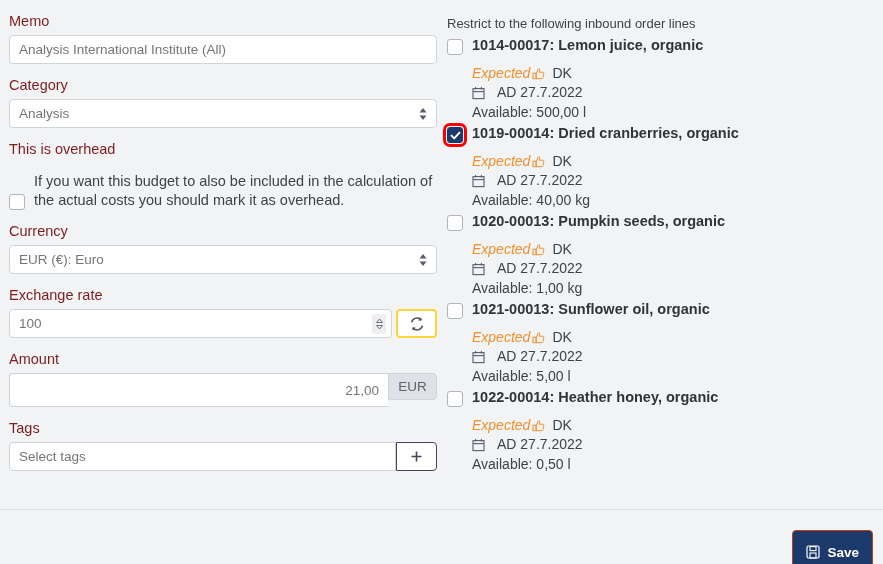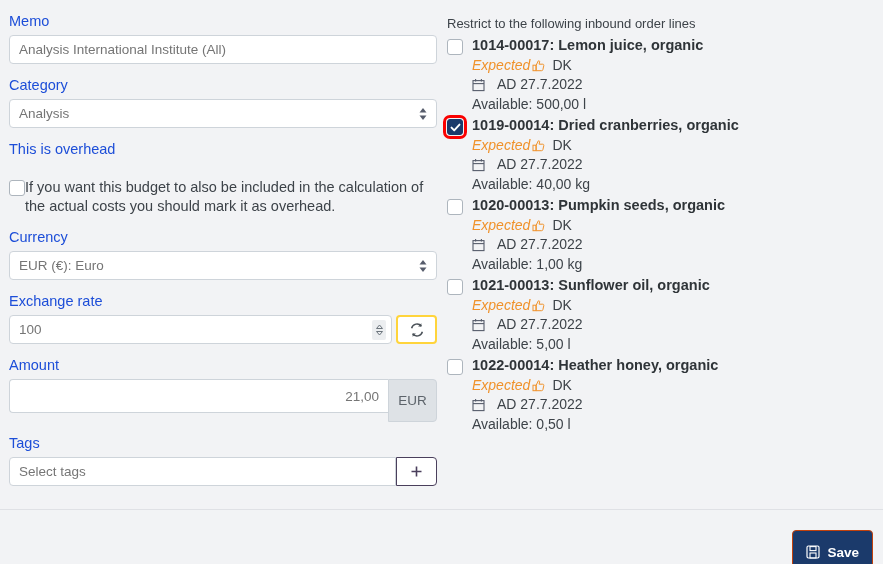--- a/index.html
+++ b/index.html
@@ -11,36 +11,36 @@
     color: #343a40;
     overflow: hidden;
   }
   .page { position: relative; width: 883px; height: 564px; }
 
   .form-col {
     position: absolute; left: 9px; top: 12px; width: 428px;
   }
   .field { margin-bottom: 12px; }
   .label {
-    font-size: 14.5px; color: #1d4ed8; margin-bottom: 5px; line-height: 18px;
+    font-size: 14.5px; color: #7f1d1d; margin-bottom: 5px; line-height: 18px;
   }
   .control {
     width: 100%; height: 29px;
     border: 1px solid #ced4da; border-radius: 4px;
     background: #ffffff;
     font-size: 13.5px; color: #3b82f6;
     padding: 0 9px; line-height: 27px;
     display: block;
   }
   .select-wrap { position: relative; }
   .select-wrap .chev {
     position: absolute; right: 9px; top: 50%; transform: translateY(-50%);
     width: 10px; height: 16px; pointer-events: none;
   }
-  .overhead-row { display: flex; align-items: flex-start; margin-top: 20px; }
+  .overhead-row { display: flex; align-items: flex-end; gap: 9px; margin-top: 14px; }
   .cbox {
     width: 16px; height: 16px; flex: 0 0 16px; margin-top: 2px;
     border: 1px solid #adb5bd; border-radius: 3px; background: #fff;
   }
   .overhead-text {
     font-size: 14.5px; color: #3d4349; line-height: 19px;
   }
   .input-group { display: flex; width: 100%; justify-content: space-between; }
   .input-group .control { border-radius: 4px 0 0 4px; }
   .spin-wrap { position: relative; flex: 1 1 auto; }
@@ -55,21 +55,21 @@
     border: 2px solid #ffd43b; border-radius: 4px; background: #ffffff;
     display: flex; align-items: center; justify-content: center;
   }
   .amount-input {
     flex: 1 1 auto; height: 29px;
     border: 1px solid #ced4da; border-right: none; border-radius: 4px 0 0 4px;
     background: #fff; font-size: 13.5px; color: #6c757d;
     padding: 16px 9px; line-height: 27px; text-align: right;
   }
   .addon {
-    width: 49px; height: 43px;
+    width: 49px; height: 27px;
     border: 1px solid #ced4da; border-radius: 0 4px 4px 0;
     background: #dee2e6; color: #5c636a; font-size: 13.5px;
     display: flex; align-items: center; justify-content: center;
   }
   .tags-input {
     flex: 1 1 auto; height: 29px;
     border: 1px solid #ced4da; border-radius: 4px 0 0 4px;
     background: #fff; font-size: 13.5px; color: #8b9098;
     padding: 0 9px; line-height: 27px;
   }
@@ -87,21 +87,21 @@
     width: 16px; height: 16px; flex: 0 0 16px; margin-top: 4px; margin-right: 9px;
     border: 1px solid #adb5bd; border-radius: 3px; background: #fff;
   }
   .line-cb.checked {
     background: #1b3a6b; border: 1px solid #1b3a6b;
     display: flex; align-items: center; justify-content: center;
     outline: 3px solid #fa0000; outline-offset: 1px;
   }
   .line-body { flex: 1 1 auto; }
   .line-title { font-size: 14.5px; font-weight: bold; color: #2f3438; line-height: 21px; }
-  .line-status { font-size: 14px; line-height: 19px; display: flex; align-items: center; gap: 2px; }
+  .line-status { font-size: 14px; line-height: 19px; display: flex; align-items: center; gap: 2px; margin-top: 8px; }
   .status-word { color: #f0922b; font-style: italic; }
   .status-country { color: #3d4349; margin-left: 4px; }
   .line-date { font-size: 14px; color: #3d4349; line-height: 19px; display: flex; align-items: center; gap: 12px; }
   .line-avail { font-size: 14px; color: #3d4349; line-height: 20px; }
 
   .divider { position: absolute; left: 0; top: 509px; width: 883px; height: 1px; background: #dfe1e5; }
   .footer { position: absolute; left: 0; top: 510px; width: 883px; height: 54px; }
   .btn-save {
     position: absolute; right: 10px; top: 20px;
     height: 44px; padding: 0 13px;

